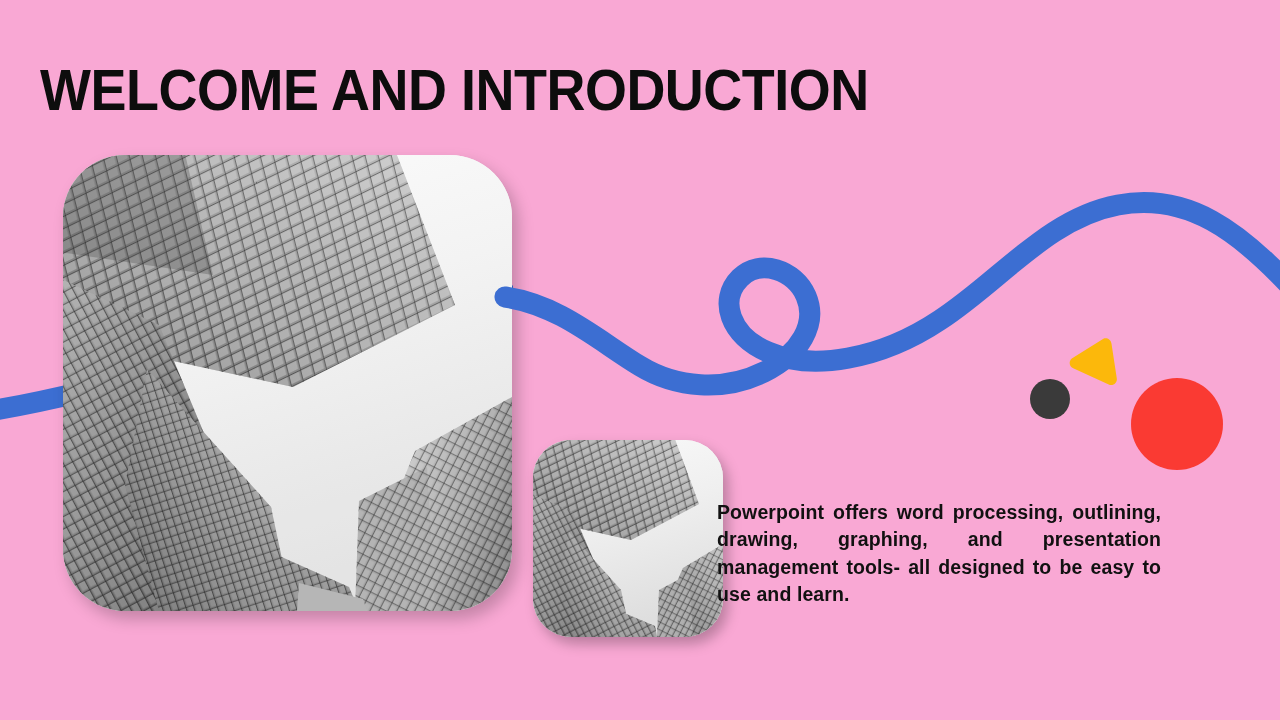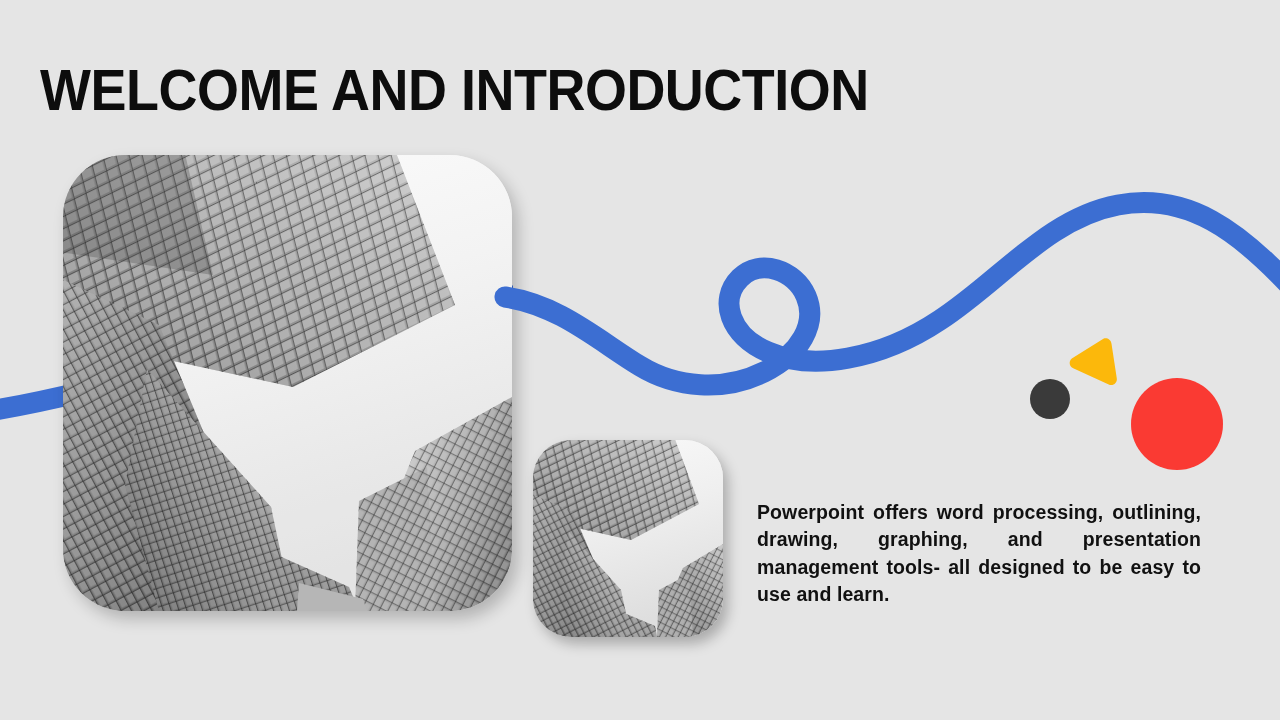--- a/index.html
+++ b/index.html
@@ -7,21 +7,21 @@
     padding: 0;
     background: #ffffff;
   }
   body {
     font-family: "Liberation Sans", sans-serif;
   }
   #slide {
     position: relative;
     width: 1280px;
     height: 720px;
-    background: #e5e5e5;
+    background: #f9a8d4;
     overflow: hidden;
   }
 
   
   #slide-title {
     position: absolute;
     left: 40px;
     top: 18px;
     font-family: "Liberation Sans", sans-serif;
     font-weight: bold;
@@ -95,21 +95,21 @@
     position: absolute;
     left: 1067px;
     top: 334px;
     width: 56px;
     height: 56px;
   }
 
   
   #body-text {
     position: absolute;
-    left: 757px;
+    left: 717px;
     top: 479px;
     width: 444px;
     font-family: "Liberation Sans", sans-serif;
     font-weight: bold;
     font-size: 19.5px;
     line-height: 27.5px;
     color: #111111;
     text-align: justify;
     text-justify: inter-word;
     letter-spacing: 0.1px;

